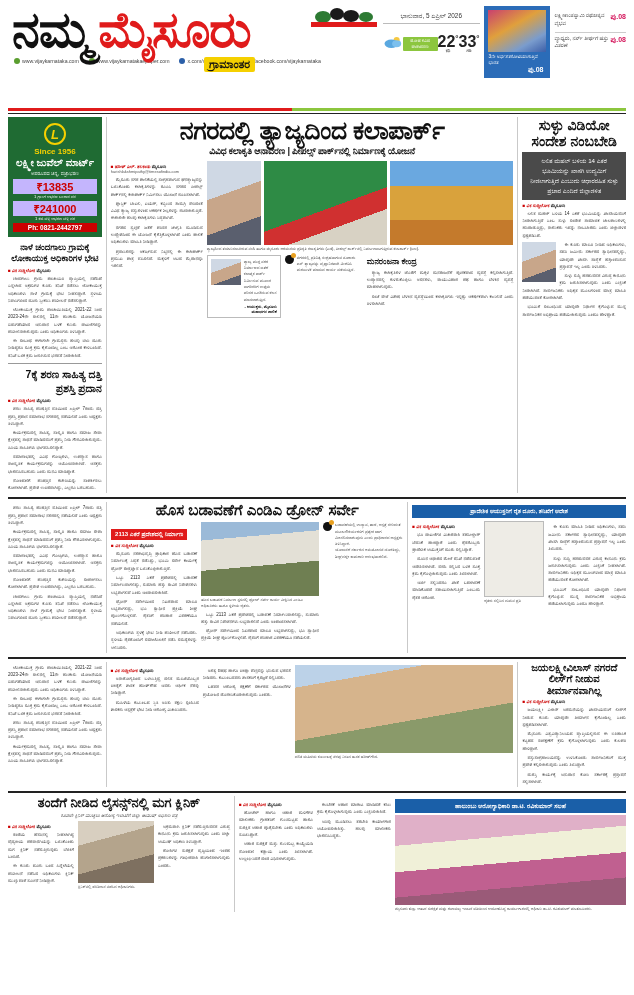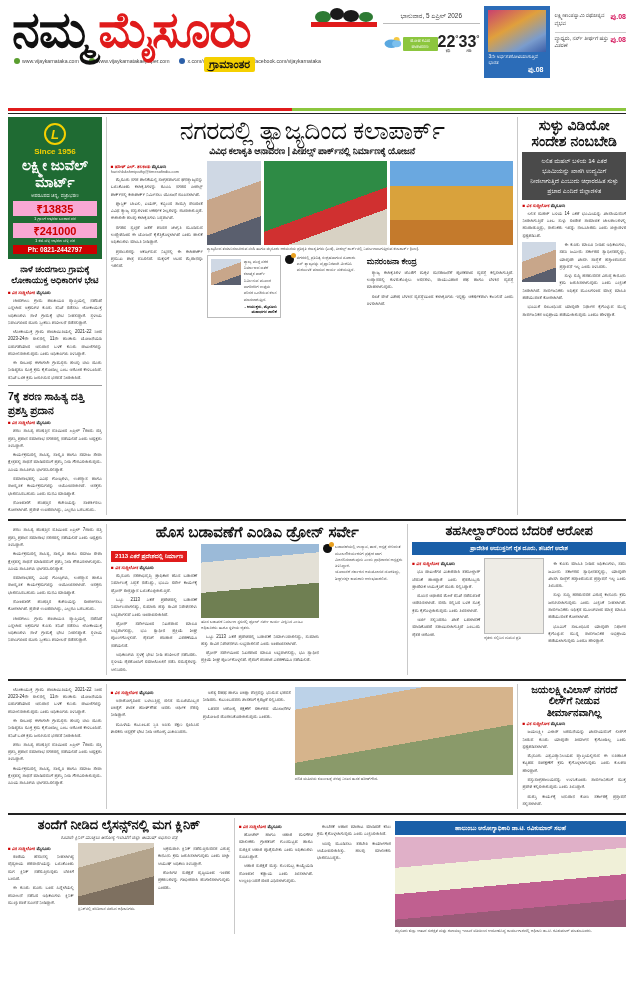--- a/index.html
+++ b/index.html
@@ -59,37 +59,37 @@
   .cols { display:flex; gap:4px; margin-top:3px; }
   .col-l { width:96px; }
   .col-m { width:412px; }
   .col-r { width:106px; }
   .vrule { width:1px; background:#c9c9c9; }
 
   
   .adbox { border:2px solid #1f6b33; background:#1f6b33; padding:3px; text-align:center; }
   .ad-logo { width:22px; height:22px; border:2px solid #f5d000; border-radius:50%; margin:1px auto 2px; color:#f5d000; font-size:13px; line-height:20px; font-style:italic; font-weight:bold; }
   .ad-since { color:#f5d000; font-size:8px; font-weight:bold; }
-  .ad-name { color:#fff; font-size:14px; font-weight:bold; margin-top:1px; }
+  .ad-name { color:#fff; font-size:10px; font-weight:bold; margin-top:1px; }
   .ad-sub { color:#fff; font-size:5px; margin-top:1px; }
-  .ad-price { background:#f9a8d4; color:#cc0000; font-size:11px; font-weight:bold; margin-top:2px; padding:0 2px; }
+  .ad-price { background:#c4b5fd; color:#cc0000; font-size:11px; font-weight:bold; margin-top:2px; padding:0 2px; }
   .ad-pnote { color:#fff; font-size:4.2px; }
   .ad-ph { background:#cc0000; color:#fff; font-size:6.5px; font-weight:bold; margin-top:2px; padding:1px; }
 
   .mini-head { font-size:8.5px; font-weight:bold; text-align:center; line-height:1.35; margin-top:5px; color:#111; }
   .byline { font-size:4.6px; color:#c00; font-weight:bold; margin-top:3px; }
   .byline b { color:#111; }
 
   .body-txt { font-size:4.5px; line-height:1.62; text-align:justify; color:#2a2a2a; margin-top:2px; hyphens:auto; }
   .body-txt p { margin-bottom:2px; text-indent:5px; }
 
-  .sec-head { font-size:10.5px; font-weight:bold; text-align:left; line-height:1.3; color:#111; }
-
-  
-  .hl-main { font-size:25px; font-weight:normal; text-align:center; line-height:1.08; color:#111; letter-spacing:-0.5px; }
+  .sec-head { font-size:10.5px; font-weight:bold; text-align:right; line-height:1.3; color:#111; }
+
+  
+  .hl-main { font-size:25px; font-weight:bold; text-align:center; line-height:1.08; color:#111; letter-spacing:-0.5px; }
   .hl-sub { font-size:9.2px; font-weight:bold; text-align:center; color:#111; margin-top:2px; letter-spacing:-0.2px; }
   .hl-r { font-size:14px; font-weight:bold; text-align:center; line-height:1.15; color:#111; }
   .hl-med { font-size:15px; font-weight:bold; text-align:center; line-height:1.12; color:#111; }
   .hl-med2 { font-size:13px; font-weight:bold; text-align:center; line-height:1.15; color:#111; }
   .hl-big { font-size:18px; font-weight:bold; text-align:center; line-height:1.12; color:#111; }
 
   .kicker-red { background:#e01b1b; color:#fff; font-size:6px; font-weight:bold; padding:2px 4px; display:inline-block; }
   .kicker-blue { background:#1a5fa8; color:#fff; font-size:6px; font-weight:bold; padding:3px 4px; display:block; text-align:center; }
   .kicker-dark { background:#4a4a4a; color:#fff; font-size:6.2px; padding:4px 5px; line-height:1.6; text-align:center; }
 
@@ -341,21 +341,20 @@
             <p>ಬಡಾವಣೆಯಲ್ಲಿ ಉದ್ಯಾನ, ಶಾಲೆ, ಆಸ್ಪತ್ರೆ ಸೇರಿದಂತೆ ಮೂಲಸೌಕರ್ಯಗಳಿಗೆ ಪ್ರತ್ಯೇಕ ಜಾಗ ಮೀಸಲಿಡಲಾಗುವುದು ಎಂದು ಪ್ರಾಧಿಕಾರದ ಅಧ್ಯಕ್ಷರು ತಿಳಿಸಿದ್ದಾರೆ.</p>
             <p>ಯೋಜನೆಗೆ ಸರ್ಕಾರದ ಅನುಮೋದನೆ ದೊರೆತಿದ್ದು, ಶೀಘ್ರದಲ್ಲೇ ಕಾಮಗಾರಿ ಆರಂಭವಾಗಲಿದೆ.</p>
           </div>
         </div>
       </div>
     </div>
 
     <div class="vrule"></div>
 
     <div style="width:218px;">
-      <div class="hl-med2">ತಹಸೀಲ್ದಾರ್‌ರಿಂದ ಬೆದರಿಕೆ ಆರೋಪ</div>
       <div class="kicker-blue" style="margin-top:3px;">ಪ್ರಾದೇಶಿಕ ಆಯುಕ್ತರಿಗೆ ರೈತ ದೂರು, ತನಿಖೆಗೆ ಆದೇಶ</div>
       <div style="display:flex; gap:4px; margin-top:3px;">
         <div style="width:68px;">
           <div class="byline">■ <span>ವಿಕ ಸುದ್ದಿಲೋಕ</span> <b>ಮೈಸೂರು</b></div>
           <div class="body-txt">
             <p>ಭೂ ದಾಖಲೆಗಳ ವಿಚಾರವಾಗಿ ತಹಸೀಲ್ದಾರ್ ಬೆದರಿಕೆ ಹಾಕಿದ್ದಾರೆ ಎಂದು ರೈತರೊಬ್ಬರು ಪ್ರಾದೇಶಿಕ ಆಯುಕ್ತರಿಗೆ ದೂರು ಸಲ್ಲಿಸಿದ್ದಾರೆ.</p>
             <p>ದೂರಿನ ಆಧಾರದ ಮೇಲೆ ತನಿಖೆ ನಡೆಸುವಂತೆ ಆದೇಶಿಸಲಾಗಿದೆ. ವರದಿ ಸಲ್ಲಿಸಿದ ಬಳಿಕ ಸೂಕ್ತ ಕ್ರಮ ಕೈಗೊಳ್ಳಲಾಗುವುದು ಎಂದು ತಿಳಿಸಲಾಗಿದೆ.</p>
             <p>ಅರ್ಜಿ ಸಲ್ಲಿಸಿದರೂ ಖಾತೆ ಬದಲಾವಣೆ ಮಾಡಿಕೊಡದೆ ಸತಾಯಿಸಲಾಗುತ್ತಿದೆ ಎಂಬುದು ರೈತರ ಆರೋಪ.</p>
           </div>
         </div>

